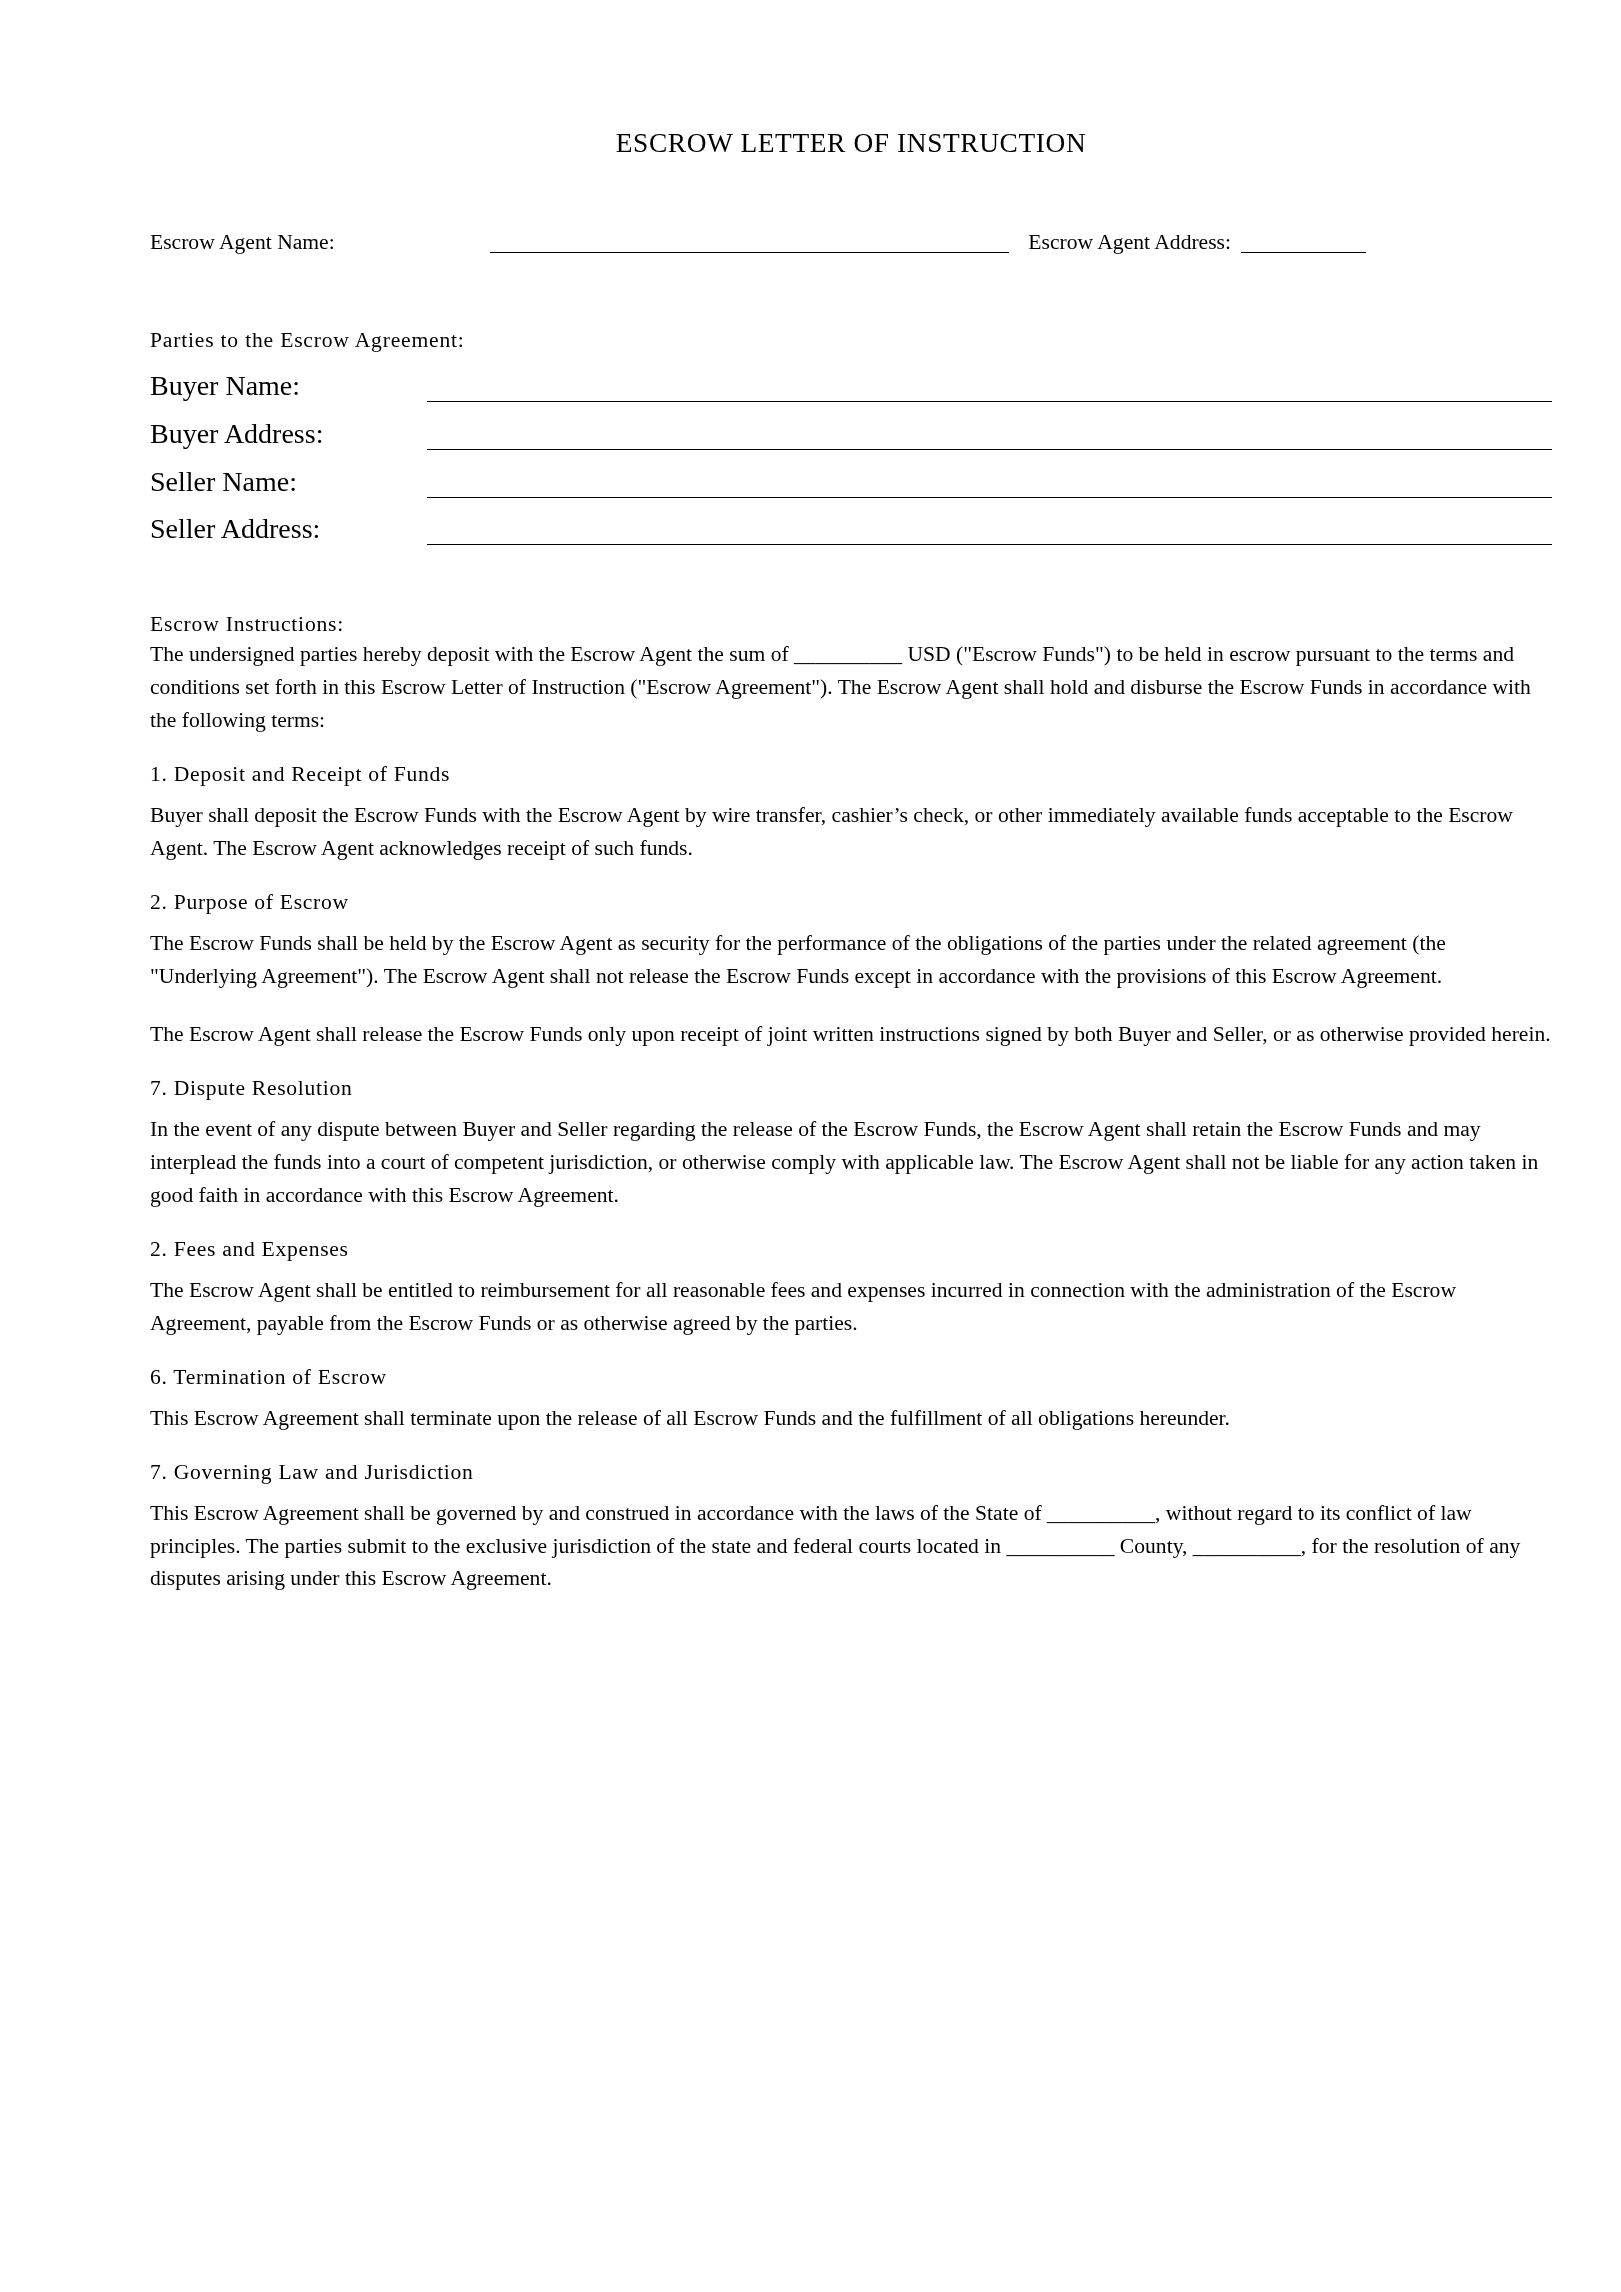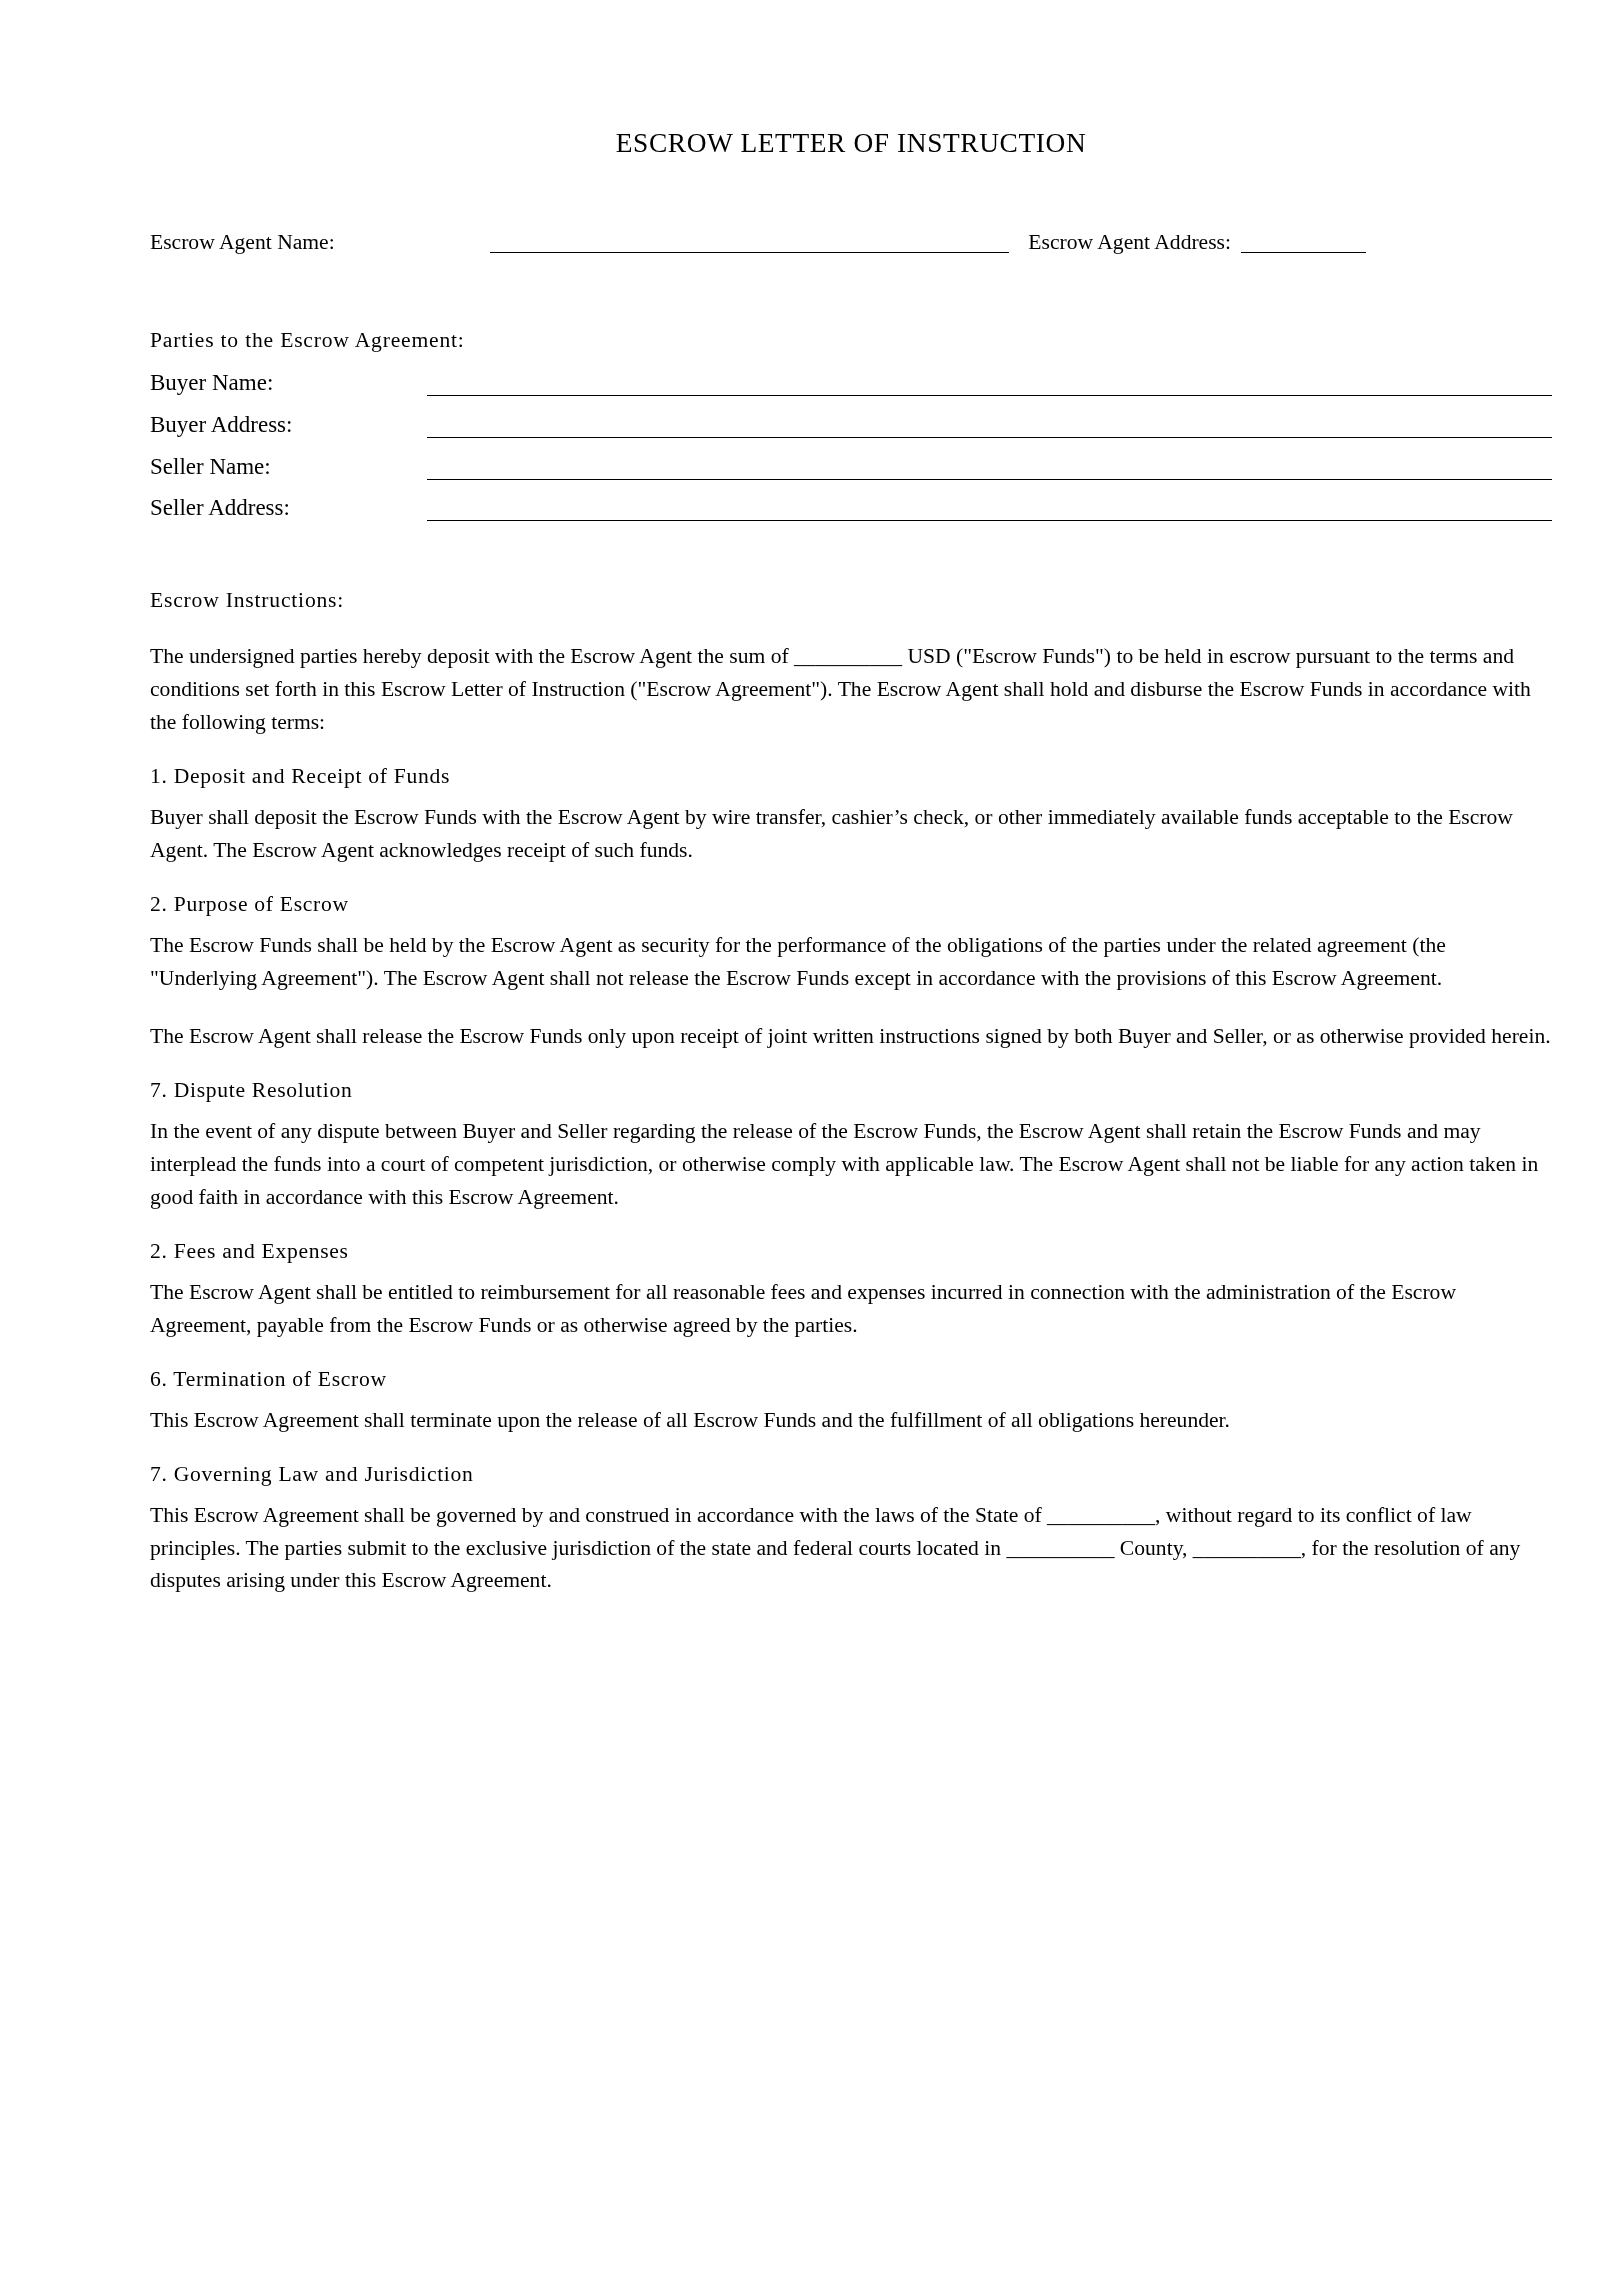--- a/index.html
+++ b/index.html
@@ -53,40 +53,40 @@
 
   .section-label {
     font-size: 21.6px;
     letter-spacing: 0.8px;
     margin-bottom: 17.6px;
   }
 
   .field-row {
     display: flex;
     align-items: flex-end;
-    font-size: 23px;
+    font-size: 28px;
     margin-bottom: 15.7px;
   }
   .field-row .lbl {
     width: 277px;
     flex: 0 0 277px;
     white-space: nowrap;
   }
   .field-row .rule {
     flex: 1 1 auto;
     border-bottom: 1.6px solid #000;
     height: 16.7px;
   }
 
   .spacer-3 { height: 51px; }
 
   .instructions-label {
     font-size: 21.6px;
     letter-spacing: 0.8px;
-    margin-bottom: 27px;
+    margin-bottom: 1px;
   }
 
   p.body {
     font-size: 21.6px;
     line-height: 1.52;
     margin: 0 0 25.5px 0;
     text-align: left;
   }
   h3.clause {
     font-size: 21.6px;

